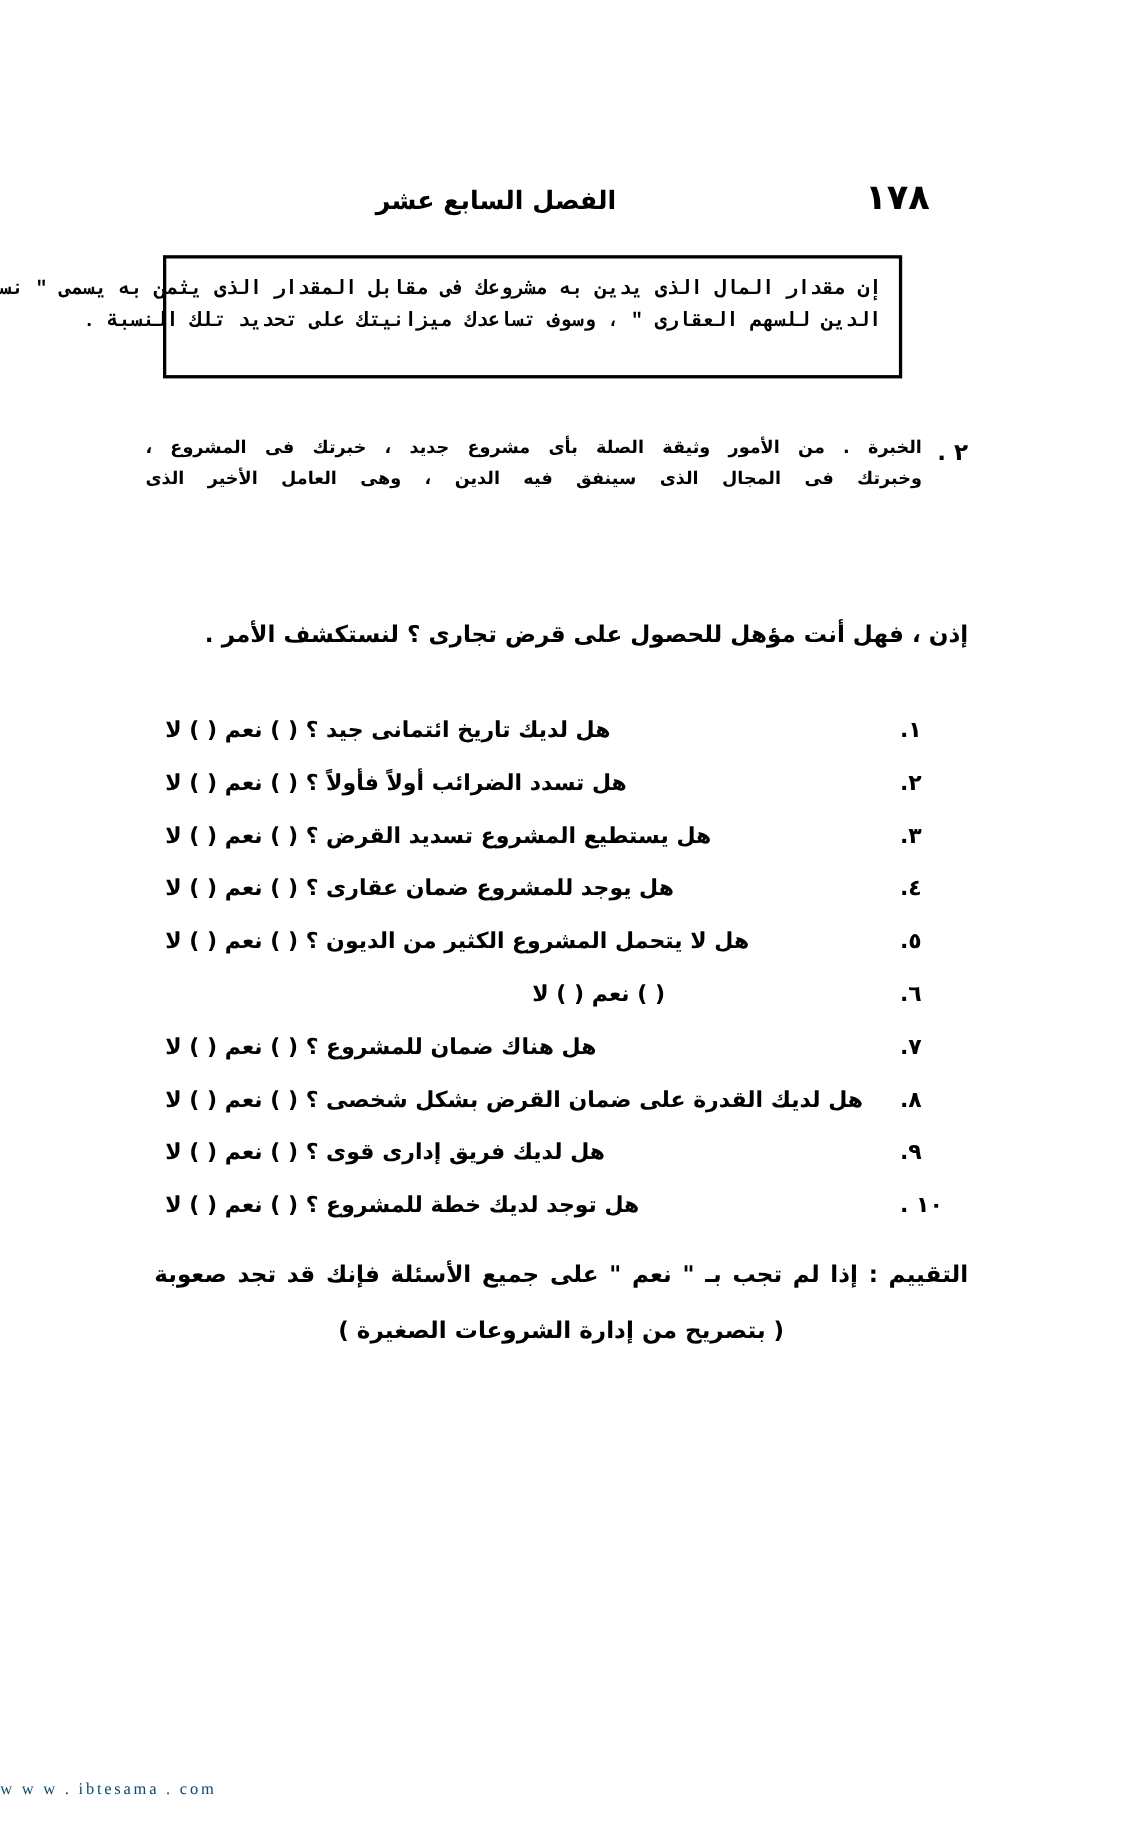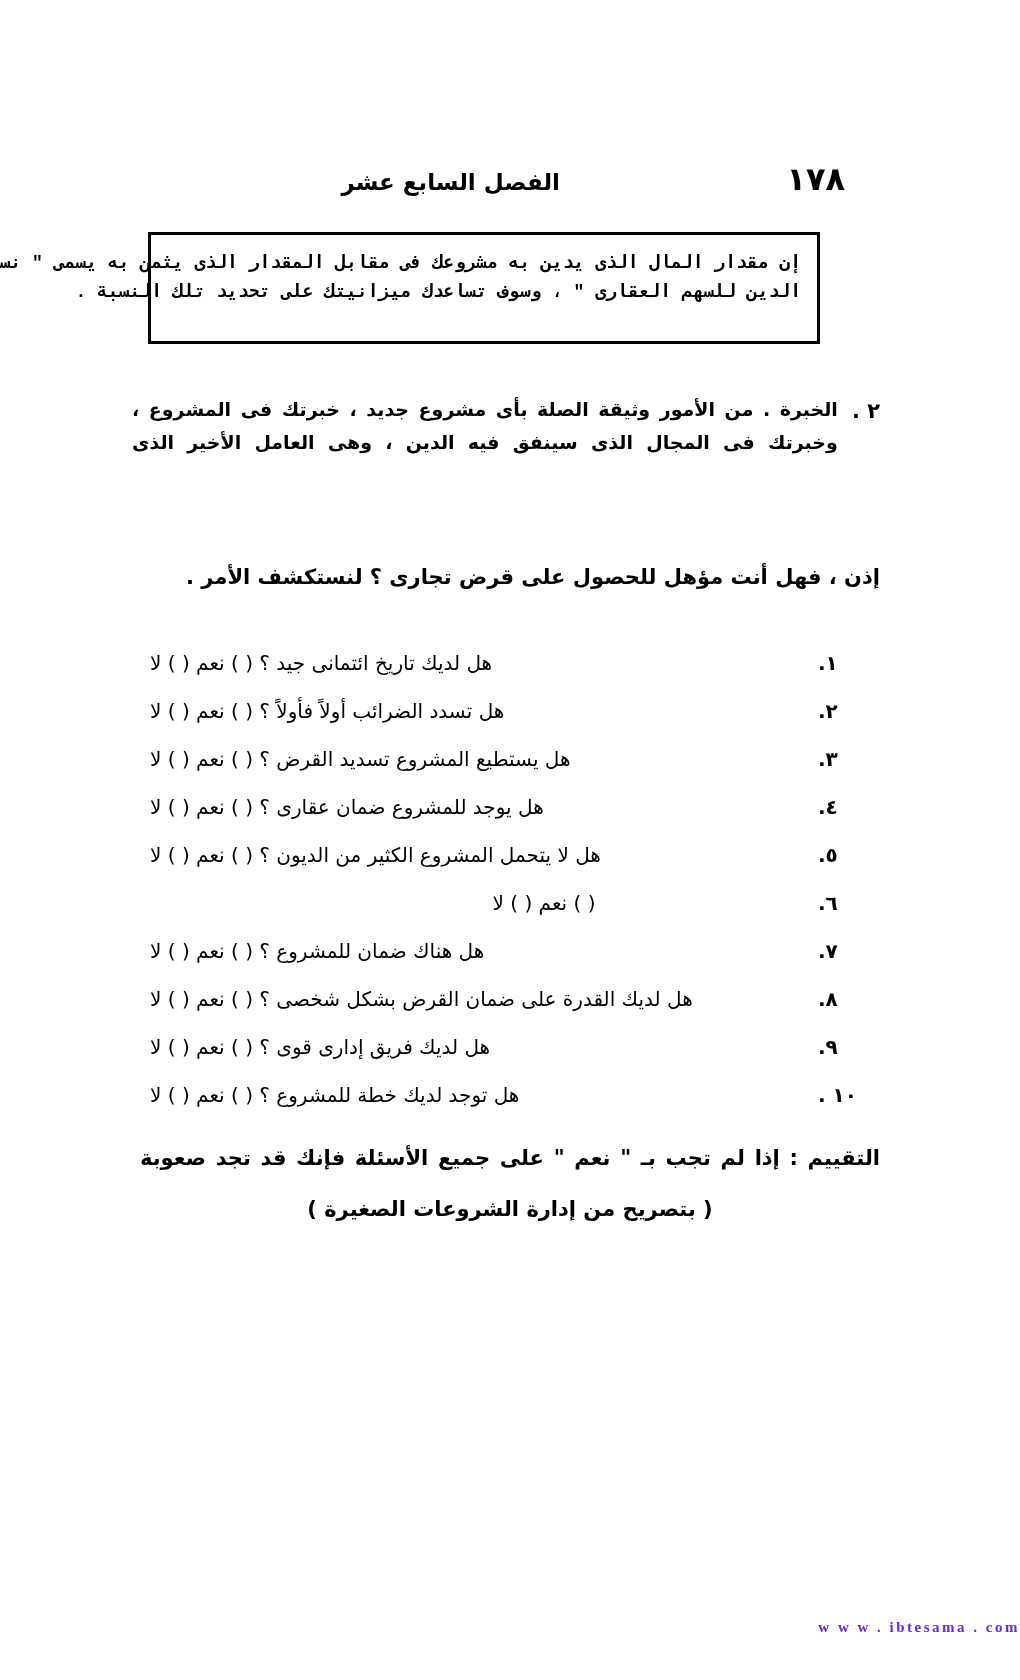--- a/index.html
+++ b/index.html
@@ -91,21 +91,21 @@
   }
   .item-marker {
     font-size: 21px;
     font-weight: bold;
     line-height: 1.72;
     margin-left: 14px;
     white-space: nowrap;
   }
   .item-body {
     flex: 1;
-    font-size: 19px;
+    font-size: 16px;
     font-weight: bold;
     line-height: 1.72;
     text-align: justify;
     text-align-last: right;
   }
   .item-body .ln {
     display: block;
     white-space: nowrap;
     text-align: justify;
     text-align-last: justify;
@@ -150,21 +150,21 @@
     text-align: left;
     white-space: nowrap;
     flex: 0 0 auto;
   }
   .q-text-wrap {
     flex: 1 1 auto;
     text-align: left;
   }
   .q-text {
     font-size: 20px;
-    font-weight: normal;
+    font-weight: bold;
     line-height: 2.35;
     white-space: nowrap;
     display: block;
     text-align: left;
   }
   .q-text.wide {
     text-align: justify;
     text-align-last: justify;
   }
   .q-text.cont {
@@ -201,27 +201,27 @@
     padding-right: 0px;
     margin-top: 14px;
   }
 
   
   .watermark {
     position: absolute;
     bottom: 44px;
     left: 0;
     right: 0;
-    text-align: right;
+    text-align: left;
     direction: ltr;
     font-family: "Liberation Serif", "DejaVu Serif", serif;
     font-size: 15px;
     letter-spacing: 2.5px;
-    color: #6d28d9;
-    font-weight: bold;
+    color: #0c4a6e;
+    font-weight: normal;
   }
 </style>
 </head>
 <body>
 
 <div class="page">
 
   <div class="running-head">
     <span class="page-number">١٧٨</span>
     <span class="chapter-title">الفصل السابع عشر</span>

